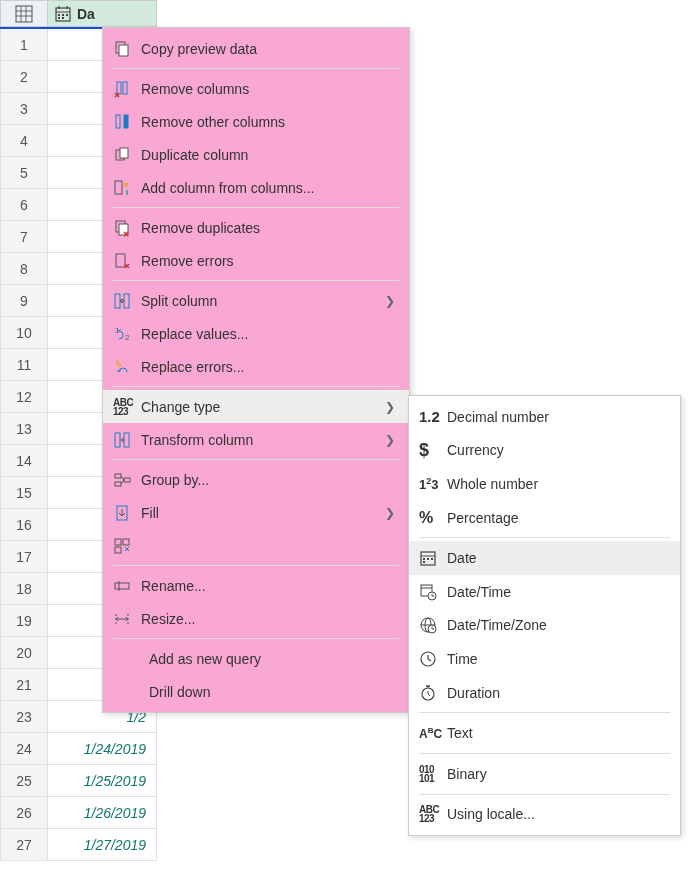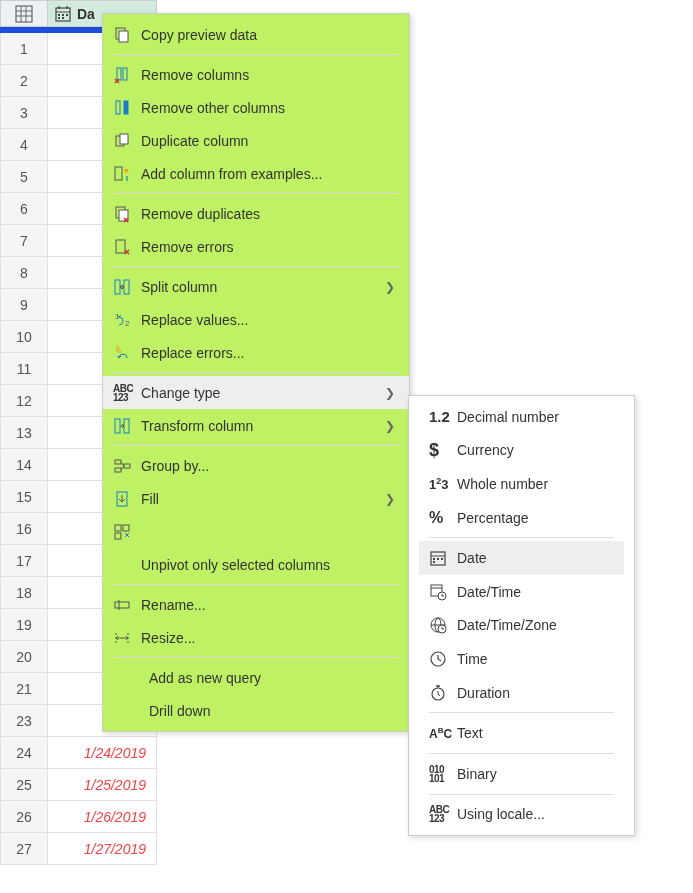--- a/index.html
+++ b/index.html
@@ -21,21 +21,21 @@
 
 .table-container {
   position: absolute;
   top: 0;
   left: 0;
   width: 157px;
 }
 
 .header-row {
   display: flex;
-  border-bottom: 6px solid #1d4ed8;
+  border-bottom: 2px solid #1d4ed8;
 }
 
 .rowheader-corner {
   width: 48px;
   height: 27px;
   background: #eef1f4;
   border: 1px solid #ccc;
   display: flex;
   align-items: center;
   justify-content: center;
@@ -73,29 +73,29 @@
 .data-cell {
   flex: 1;
   border: 1px solid #e0e0e0;
   border-top: none;
   border-left: none;
   display: flex;
   align-items: center;
   justify-content: flex-end;
   padding-right: 10px;
   font-style: italic;
-  color: #ef4444;
+  color: #0f766e;
 }
 
 .context-menu {
   position: absolute;
-  top: 13px;
+  top: 27px;
   left: 102px;
   width: 308px;
-  background: #bef264;
+  background: #f9a8d4;
   border: 1px solid #ccc;
   box-shadow: 2px 2px 6px rgba(0,0,0,0.15);
   padding: 4px 0;
 }
 
 .menu-item {
   display: flex;
   align-items: center;
   height: 33px;
   padding: 0 14px 0 10px;
@@ -130,25 +130,25 @@
 .menu-separator {
   height: 1px;
   background: #ddd;
   margin: 3px 10px;
 }
 
 .submenu {
   position: absolute;
   top: 395px;
   left: 408px;
-  width: 227px;
+  width: 273px;
   background: #fff;
   border: 1px solid #ccc;
   box-shadow: 2px 2px 6px rgba(0,0,0,0.15);
-  padding: 4px 10px;
+  padding: 4px 0;
 }
 
 .submenu .menu-item {
   height: 33.6px;
 }
 
 svg.icon {
   width: 18px;
   height: 18px;
 }
@@ -339,21 +339,21 @@
     <span class="label">Duplicate column</span>
   </div>
   <div class="menu-item">
     <span class="icon-box">
         <svg class="icon" viewBox="0 0 18 18">
           <rect x="2" y="2" width="7" height="13" fill="none" stroke="#555"></rect>
           <path d="M11 4 L16 4 L13 9 Z" fill="#e6a817"></path>
           <line x1="14" y1="11" x2="14" y2="16" stroke="#2a8" stroke-width="1.5"></line>
         </svg>
       </span>
-    <span class="label">Add column from examples...</span>
+    <span class="label">Add column from columns...</span>
   </div>
   <div class="menu-separator"></div>
   <div class="menu-item">
     <span class="icon-box">
         <svg class="icon" viewBox="0 0 18 18">
           <rect x="3" y="2" width="9" height="11" fill="none" stroke="#555"></rect>
           <rect x="6" y="5" width="9" height="11" fill="#fff" stroke="#555"></rect>
           <path d="M11 13 L15 17 M15 13 L11 17" stroke="#c33" stroke-width="1.5"></path>
         </svg>
       </span>
@@ -444,24 +444,20 @@
   </div>
   <div class="menu-item">
     <span class="icon-box">
         <svg class="icon" viewBox="0 0 18 18">
           <rect x="2" y="2" width="6" height="6" fill="none" stroke="#555"></rect>
           <rect x="10" y="2" width="6" height="6" fill="none" stroke="#555"></rect>
           <rect x="2" y="10" width="6" height="6" fill="none" stroke="#555"></rect>
           <path d="M12 10 L16 14 M16 10 L12 14" stroke="#1a7cc4"></path>
         </svg>
       </span>
-  </div>
-  <div class="menu-item">
-    <span class="icon-box"></span>
-    <span class="label">Unpivot only selected columns</span>
   </div>
   <div class="menu-separator"></div>
   <div class="menu-item">
     <span class="icon-box">
         <svg class="icon" viewBox="0 0 18 18">
           <rect x="2" y="6" width="14" height="6" fill="none" stroke="#555"></rect>
           <line x1="6" y1="4" x2="6" y2="14" stroke="#555"></line>
         </svg>
       </span>
     <span class="label">Rename...</span>

